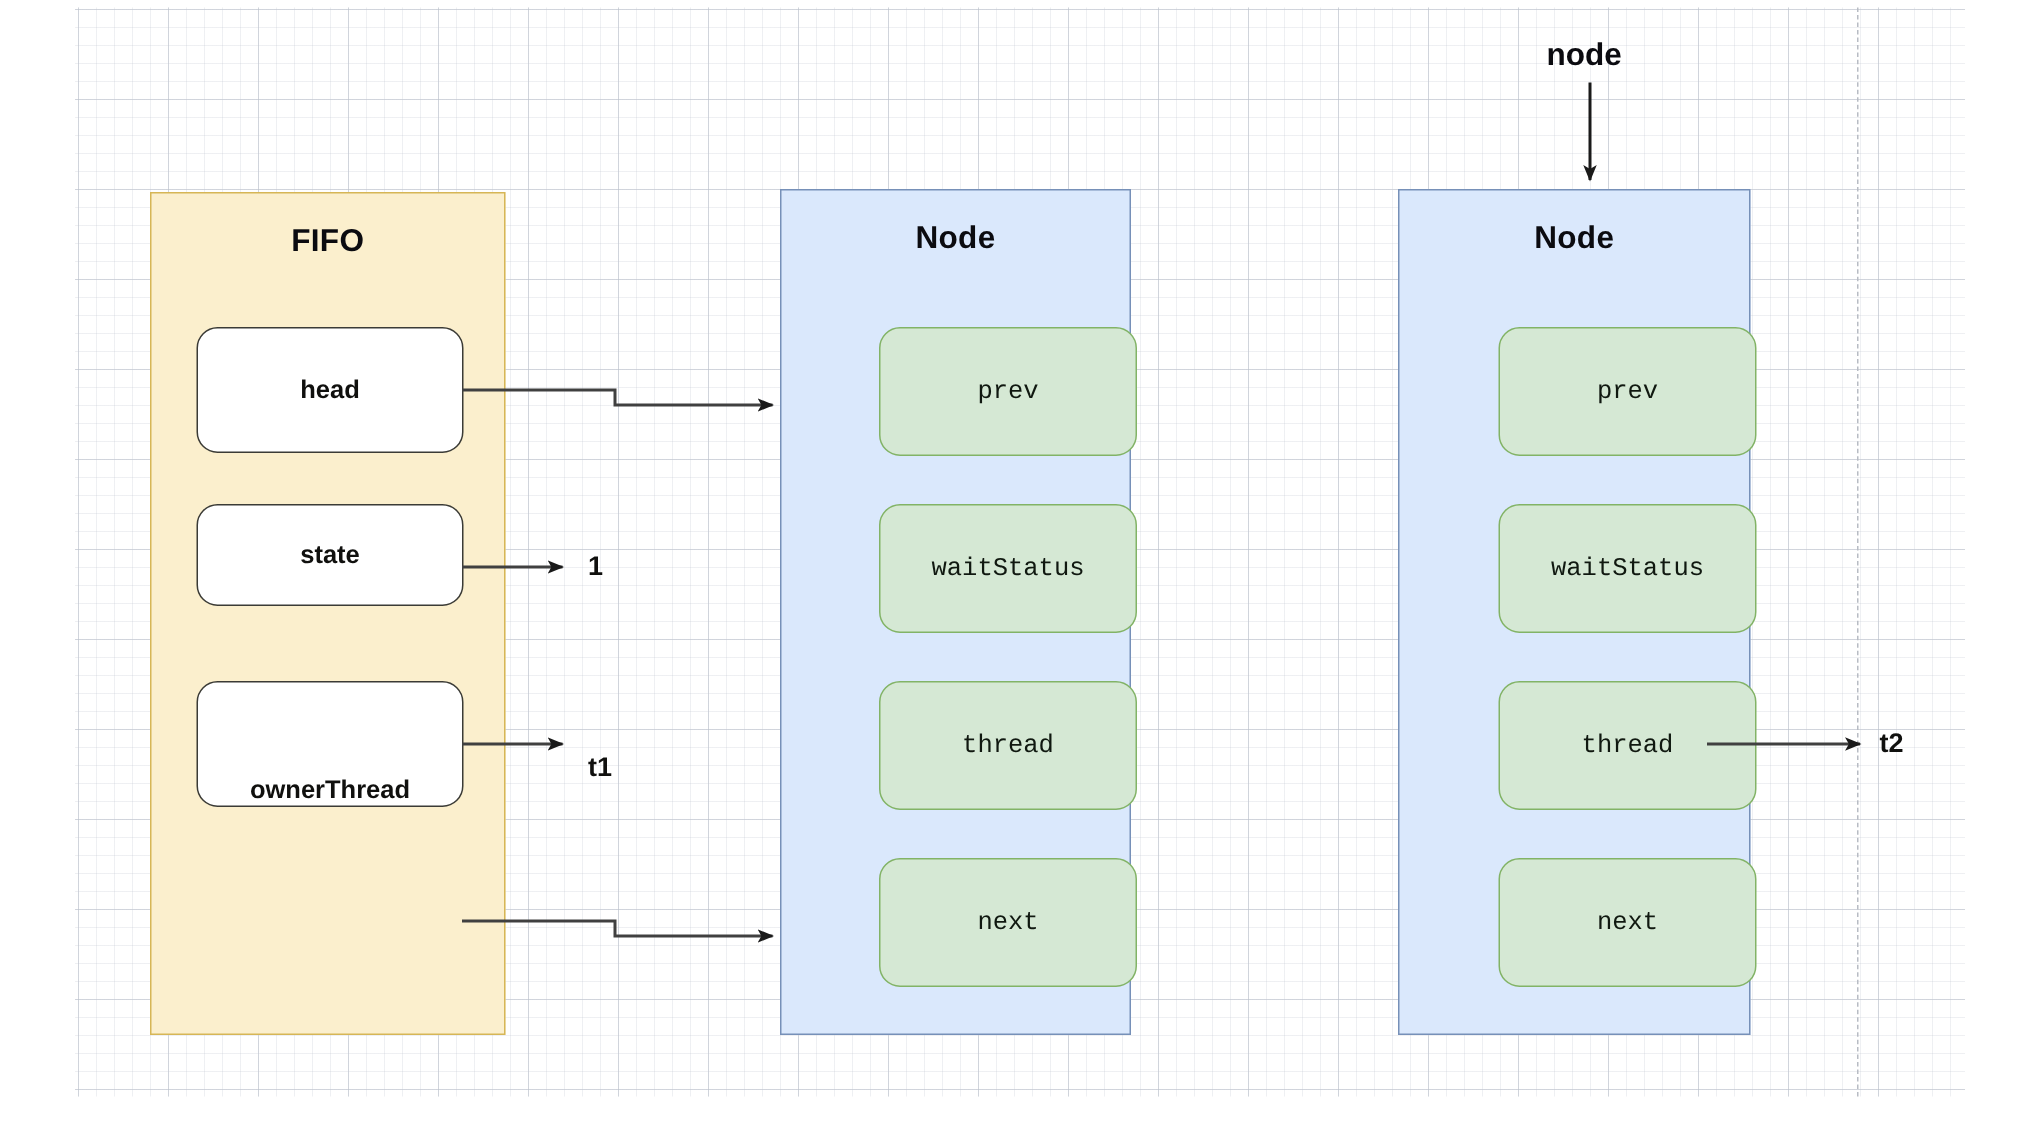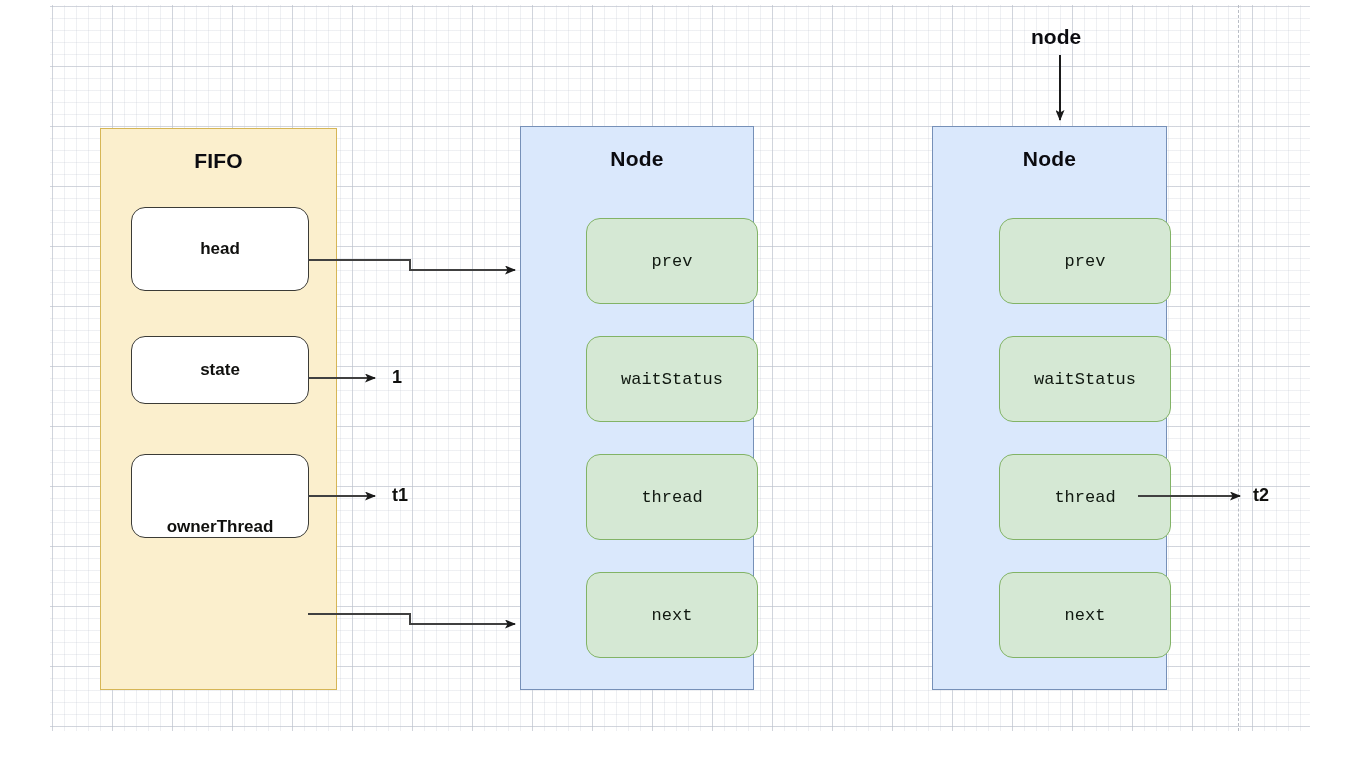--- a/index.html
+++ b/index.html
@@ -91,21 +91,21 @@
 </head>
 <body>
 
 <div id="canvas">
 
   <div class="grid"></div>
   <div class="pagebreak"></div>
 
   <div class="container fifo">
     <div class="ctitle">FIFO</div>
-    <div class="field white" style="left:30px;top:78px;width:178px;height:84px;">
+    <div class="field white" style="left:30px;top:89px;width:178px;height:84px;">
       <span>head</span>
     </div>
     <div class="field white" style="left:30px;top:207px;width:178px;height:68px;">
       <span>state</span>
     </div>
     <div class="field white" style="left:30px;top:325px;width:178px;height:84px;align-items:flex-end;">
       <span>ownerThread</span>
     </div>
   </div>
 
@@ -167,17 +167,17 @@
     <g>
       <path d="M1138,496 L1240,496" fill="none" stroke="#404040" stroke-width="2" marker-end="url(#ah)"></path>
     </g>
 
     <g>
       <path d="M1060,55 L1060,120" fill="none" stroke="#1a1a1a" stroke-width="2" marker-end="url(#ah)"></path>
     </g>
   </svg>
 
   <div class="vlabel" style="left:392px;top:367px;">1</div>
-  <div class="vlabel" style="left:392px;top:485px;">t1</div>
+  <div class="vlabel" style="left:392px;top:501px;">t1</div>
   <div class="vlabel" style="left:1253px;top:485px;">t2</div>
   <div class="toplabel" style="left:1031px;top:25px;">node</div>
 
 </div>
 
 </body></html>

